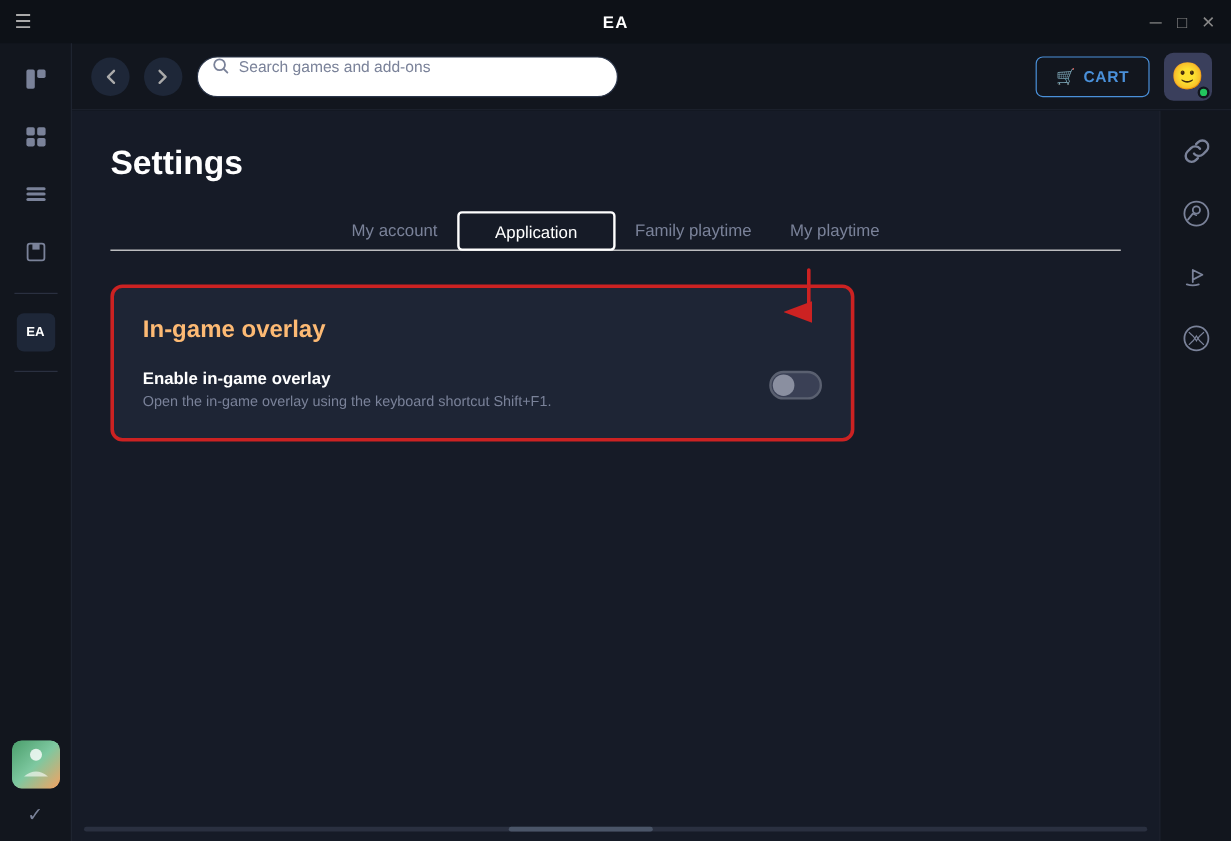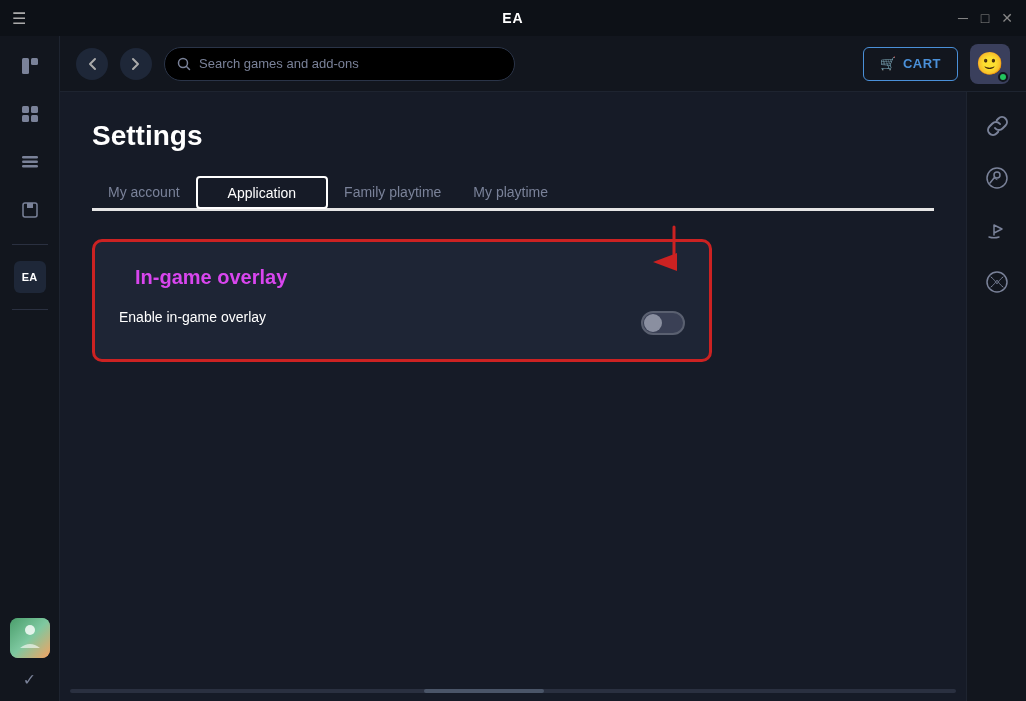--- a/index.html
+++ b/index.html
@@ -146,25 +146,25 @@
       font-size: 14px;
       cursor: pointer;
       display: flex;
       align-items: center;
       justify-content: center;
     }
     .search-bar {
       flex: 1;
       max-width: 400px;
       height: 34px;
-      background: #000000;
+      background: #ffffff;
       border: 1px solid #2a3448;
       border-radius: 20px;
       display: flex;
-      align-items: center;
+      align-items: flex-start;
       padding: 0 12px;
       gap: 8px;
       color: #7a8299;
     }
     .search-bar input {
       background: none;
       border: none;
       outline: none;
       color: #7a8299;
       font-size: 13px;
@@ -244,22 +244,23 @@
       font-size: 28px;
       font-weight: 700;
       color: #fff;
       margin-bottom: 24px;
     }
 
     
     .tabs {
       display: flex;
       gap: 0;
-      border-bottom: 3px solid #e5e5e5;
+      border-bottom: 1px solid #e5e5e5;
       margin-bottom: 28px;
+      justify-content: center;
     }
     .tab {
       padding: 8px 16px;
       font-size: 14px;
       color: #7a8299;
       cursor: pointer;
       background: none;
       border: none;
       position: relative;
       white-space: nowrap;
@@ -280,37 +281,36 @@
       background: #1e2535;
       border-radius: 10px;
       padding: 24px;
       max-width: 620px;
       border: 3px solid #cc2222;
       position: relative;
     }
     .section-title {
       font-size: 20px;
       font-weight: 700;
-      color: #d946ef;
+      color: #fdba74;
       margin-bottom: 20px;
-      margin-left: 16px;
     }
     .setting-row {
       display: flex;
       align-items: flex-start;
       justify-content: space-between;
       gap: 16px;
     }
     .setting-info {
       flex: 1;
     }
     .setting-label {
       font-size: 14px;
       color: #fff;
-      font-weight: 400;
+      font-weight: 700;
       margin-bottom: 4px;
     }
     .setting-desc {
       font-size: 12px;
       color: #7a8299;
     }
 
     
     .toggle-container {
       display: flex;
@@ -481,20 +481,21 @@
           <button class="tab">
             <span>My playtime</span>
           </button>
         </div>
 
         <div class="settings-section" style="position:relative;">
           <h2 class="section-title">In-game overlay</h2>
           <div class="setting-row">
             <div class="setting-info">
               <div class="setting-label">Enable in-game overlay</div>
+              <div class="setting-desc">Open the in-game overlay using the keyboard shortcut Shift+F1.</div>
             </div>
             <div class="toggle-container">
 
               <svg width="60" height="60" viewBox="0 0 60 60" style="position:absolute; top:-20px; right:20px;">
                 <defs>
                   <marker id="arrowhead" markerWidth="8" markerHeight="6" refX="6" refY="3" orient="auto">
                     <polygon points="0 0, 8 3, 0 6" fill="#cc2222"></polygon>
                   </marker>
                 </defs>
                 <path d="M45 5 L45 40 L30 40" stroke="#cc2222" stroke-width="3" fill="none" marker-end="url(#arrowhead)" stroke-linecap="round"></path>

